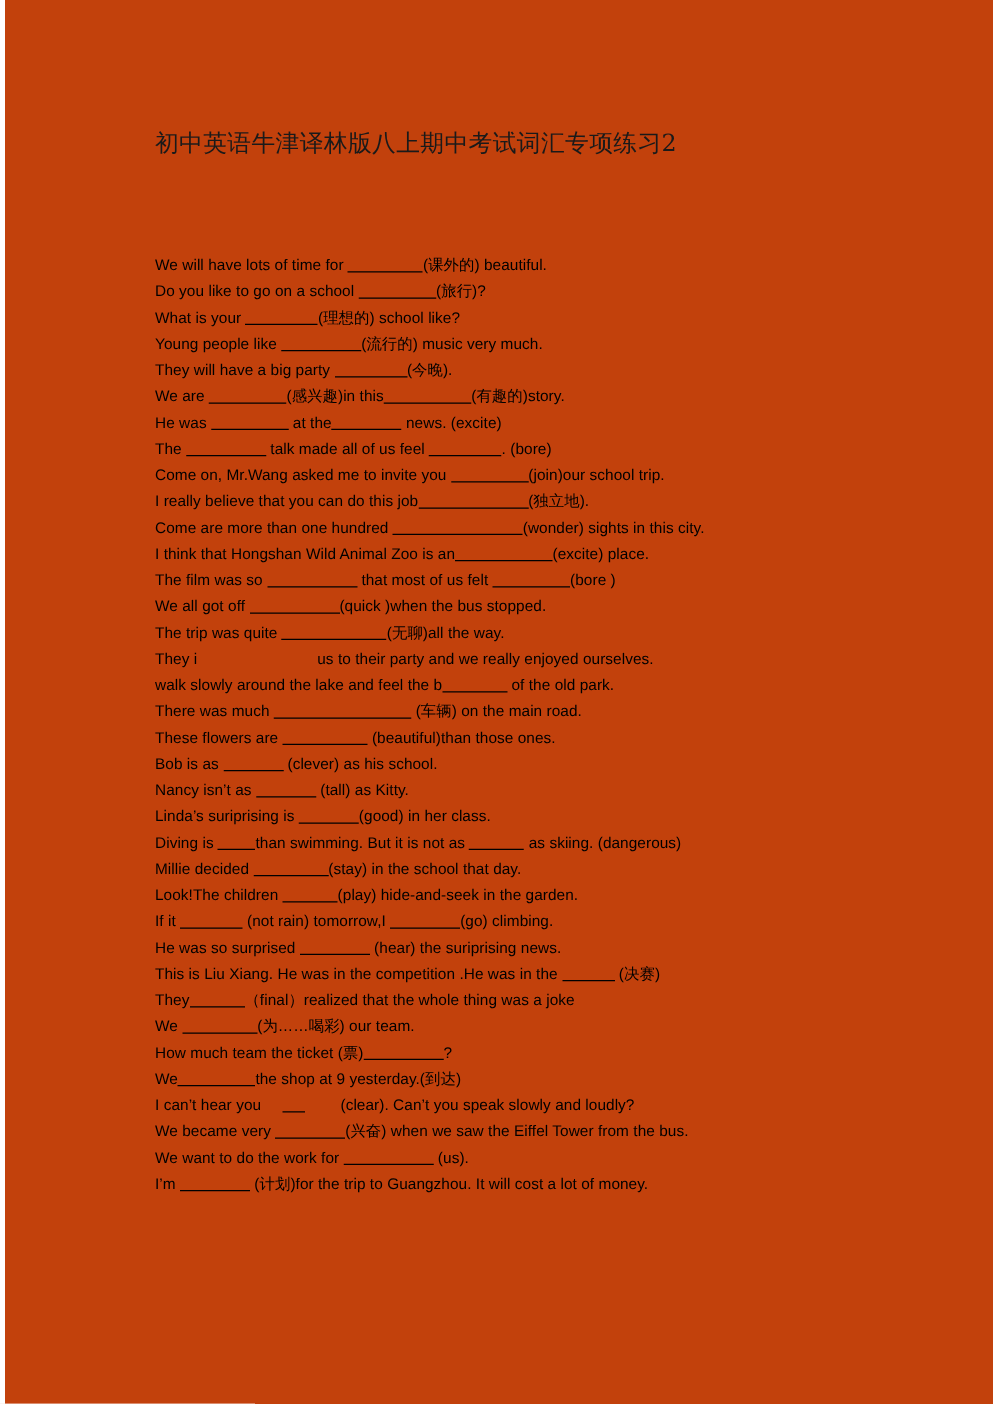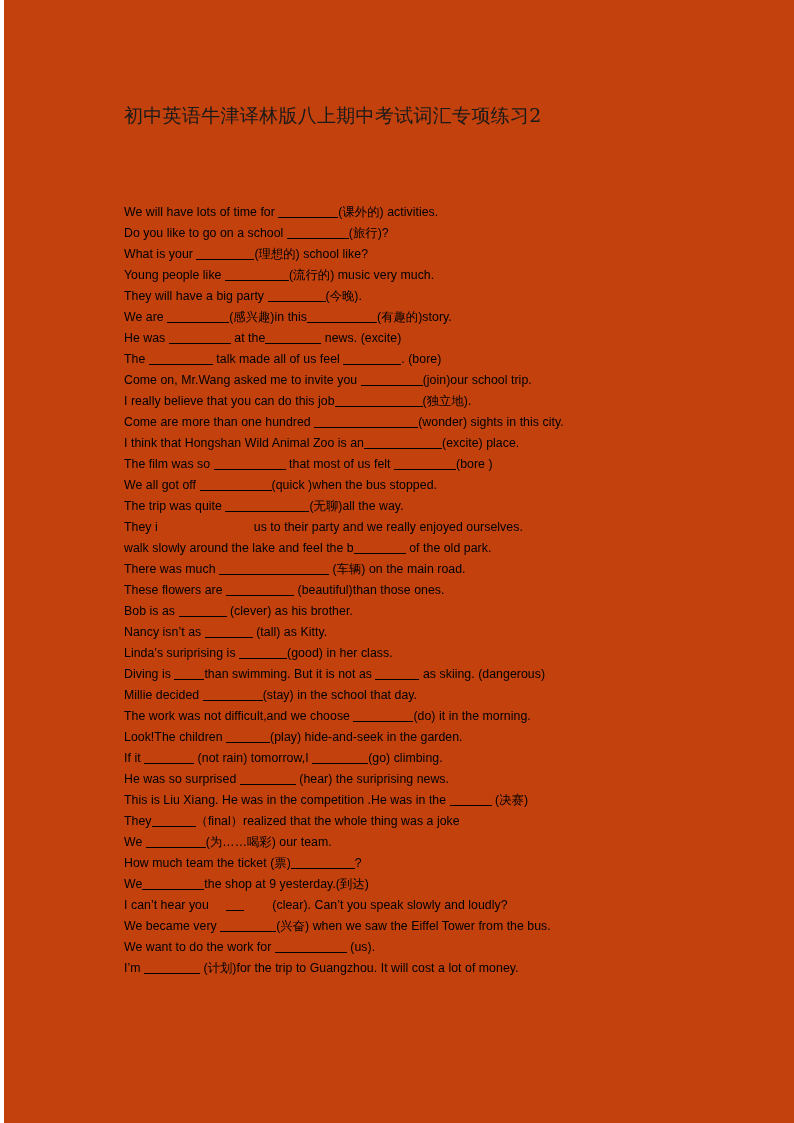--- a/index.html
+++ b/index.html
@@ -61,45 +61,44 @@
   }
 </style>
 </head>
 <body>
 
 <div class="page">
 
   <div class="doc-title">初中英语牛津译林版八上期中考试词汇专项练习2</div>
 
   <div class="exercise-list">
-      <div class="ex-line"><span>We will have lots of time for </span><span class="bl" style="width: 60px;"></span><span>(课外的) activities.</span></div>
+      <div class="ex-line"><span>We will have lots of time for </span><span class="bl" style="width: 60px;"></span><span>(课外的) beautiful.</span></div>
       <div class="ex-line"><span>Do you like to go on a school </span><span class="bl" style="width: 62px;"></span><span>(旅行)?</span></div>
       <div class="ex-line"><span>What is your </span><span class="bl" style="width: 58px;"></span><span>(理想的) school like?</span></div>
       <div class="ex-line"><span>Young people like </span><span class="bl" style="width: 64px;"></span><span>(流行的) music very much.</span></div>
       <div class="ex-line"><span>They will have a big party </span><span class="bl" style="width: 58px;"></span><span>(今晚).</span></div>
       <div class="ex-line"><span>We are </span><span class="bl" style="width: 62px;"></span><span>(感兴趣)in this</span><span class="bl" style="width: 70px;"></span><span>(有趣的)story.</span></div>
       <div class="ex-line"><span>He was </span><span class="bl" style="width: 62px;"></span><span> at the</span><span class="bl" style="width: 56px;"></span><span> news. (excite)</span></div>
       <div class="ex-line"><span>The </span><span class="bl" style="width: 64px;"></span><span> talk made all of us feel </span><span class="bl" style="width: 58px;"></span><span>. (bore)</span></div>
       <div class="ex-line"><span>Come on, Mr.Wang asked me to invite you </span><span class="bl" style="width: 62px;"></span><span>(join)our school trip.</span></div>
       <div class="ex-line"><span>I really believe that you can do this job</span><span class="bl" style="width: 88px;"></span><span>(独立地).</span></div>
       <div class="ex-line"><span>Come are more than one hundred </span><span class="bl" style="width: 104px;"></span><span>(wonder) sights in this city.</span></div>
       <div class="ex-line"><span>I think that Hongshan Wild Animal Zoo is an</span><span class="bl" style="width: 78px;"></span><span>(excite) place.</span></div>
       <div class="ex-line"><span>The film was so </span><span class="bl" style="width: 72px;"></span><span> that most of us felt </span><span class="bl" style="width: 62px;"></span><span>(bore )</span></div>
       <div class="ex-line"><span>We all got off </span><span class="bl" style="width: 72px;"></span><span>(quick )when the bus stopped.</span></div>
       <div class="ex-line"><span>The trip was quite </span><span class="bl" style="width: 84px;"></span><span>(无聊)all the way.</span></div>
       <div class="ex-line"><span>They i</span><span class="gap" style="width: 96px;"></span><span>us to their party and we really enjoyed ourselves.</span></div>
       <div class="ex-line"><span>walk slowly around the lake and feel the b</span><span class="bl" style="width: 52px;"></span><span> of the old park.</span></div>
       <div class="ex-line"><span>There was much </span><span class="bl" style="width: 110px;"></span><span> (车辆) on the main road.</span></div>
       <div class="ex-line"><span>These flowers are </span><span class="bl" style="width: 68px;"></span><span> (beautiful)than those ones.</span></div>
-      <div class="ex-line"><span>Bob is as </span><span class="bl" style="width: 48px;"></span><span> (clever) as his brother.</span></div>
+      <div class="ex-line"><span>Bob is as </span><span class="bl" style="width: 48px;"></span><span> (clever) as his school.</span></div>
       <div class="ex-line"><span>Nancy isn’t as </span><span class="bl" style="width: 48px;"></span><span> (tall) as Kitty.</span></div>
       <div class="ex-line"><span>Linda’s suriprising is </span><span class="bl" style="width: 48px;"></span><span>(good) in her class.</span></div>
       <div class="ex-line"><span>Diving is </span><span class="bl" style="width: 30px;"></span><span>than swimming. But it is not as </span><span class="bl" style="width: 44px;"></span><span> as skiing. (dangerous)</span></div>
       <div class="ex-line"><span>Millie decided </span><span class="bl" style="width: 60px;"></span><span>(stay) in the school that day.</span></div>
-      <div class="ex-line"><span>The work was not difficult,and we choose </span><span class="bl" style="width: 60px;"></span><span>(do) it in the morning.</span></div>
       <div class="ex-line"><span>Look!The children </span><span class="bl" style="width: 44px;"></span><span>(play) hide-and-seek in the garden.</span></div>
       <div class="ex-line"><span>If it </span><span class="bl" style="width: 50px;"></span><span> (not rain) tomorrow,I </span><span class="bl" style="width: 56px;"></span><span>(go) climbing.</span></div>
       <div class="ex-line"><span>He was so surprised </span><span class="bl" style="width: 56px;"></span><span> (hear) the suriprising news.</span></div>
       <div class="ex-line"><span>This is Liu Xiang. He was in the competition .He was in the </span><span class="bl" style="width: 42px;"></span><span> (决赛)</span></div>
       <div class="ex-line"><span>They</span><span class="bl" style="width: 44px;"></span><span>（final）realized that the whole thing was a joke</span></div>
       <div class="ex-line"><span>We </span><span class="bl" style="width: 60px;"></span><span>(为……喝彩) our team.</span></div>
       <div class="ex-line"><span>How much team the ticket (票)</span><span class="bl" style="width: 64px;"></span><span>?</span></div>
       <div class="ex-line"><span>We</span><span class="bl" style="width: 62px;"></span><span>the shop at 9 yesterday.(到达)</span></div>
       <div class="ex-line"><span>I can’t hear you </span><span class="gap" style="width: 14px;"></span><span class="bl" style="width: 18px;"></span><span class="gap" style="width: 28px;"></span><span>(clear). Can’t you speak slowly and loudly?</span></div>
       <div class="ex-line"><span>We became very </span><span class="bl" style="width: 56px;"></span><span>(兴奋) when we saw the Eiffel Tower from the bus.</span></div>

